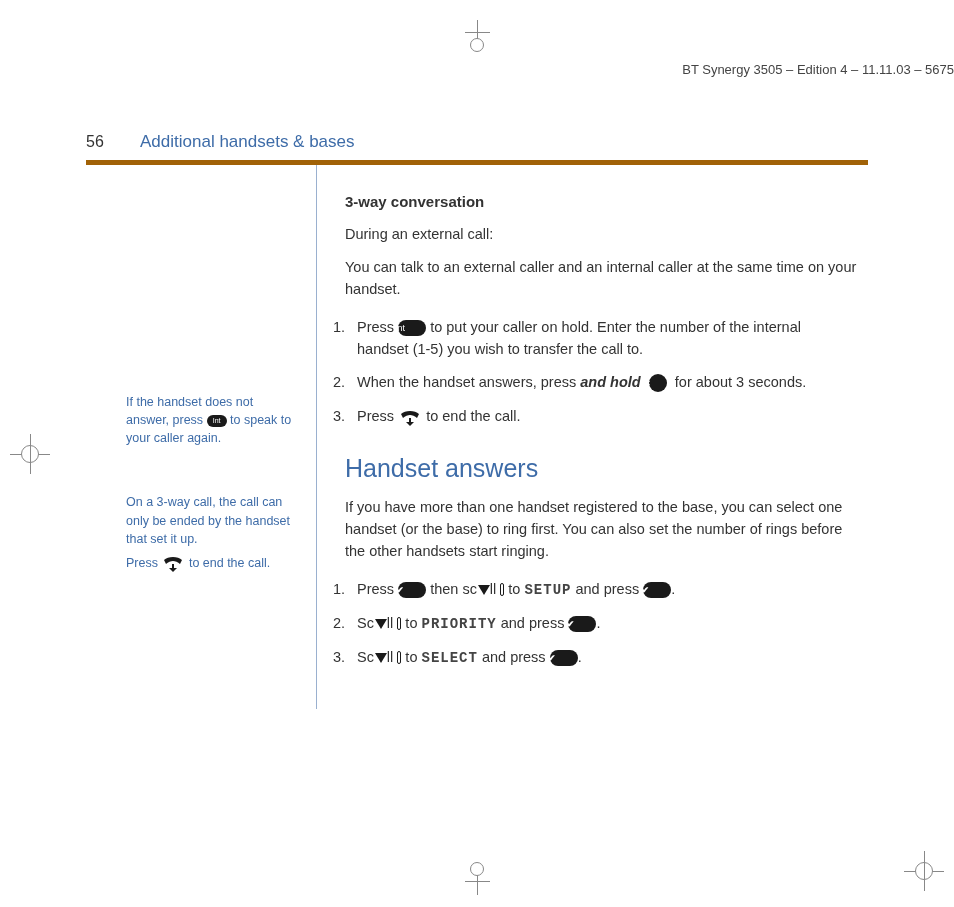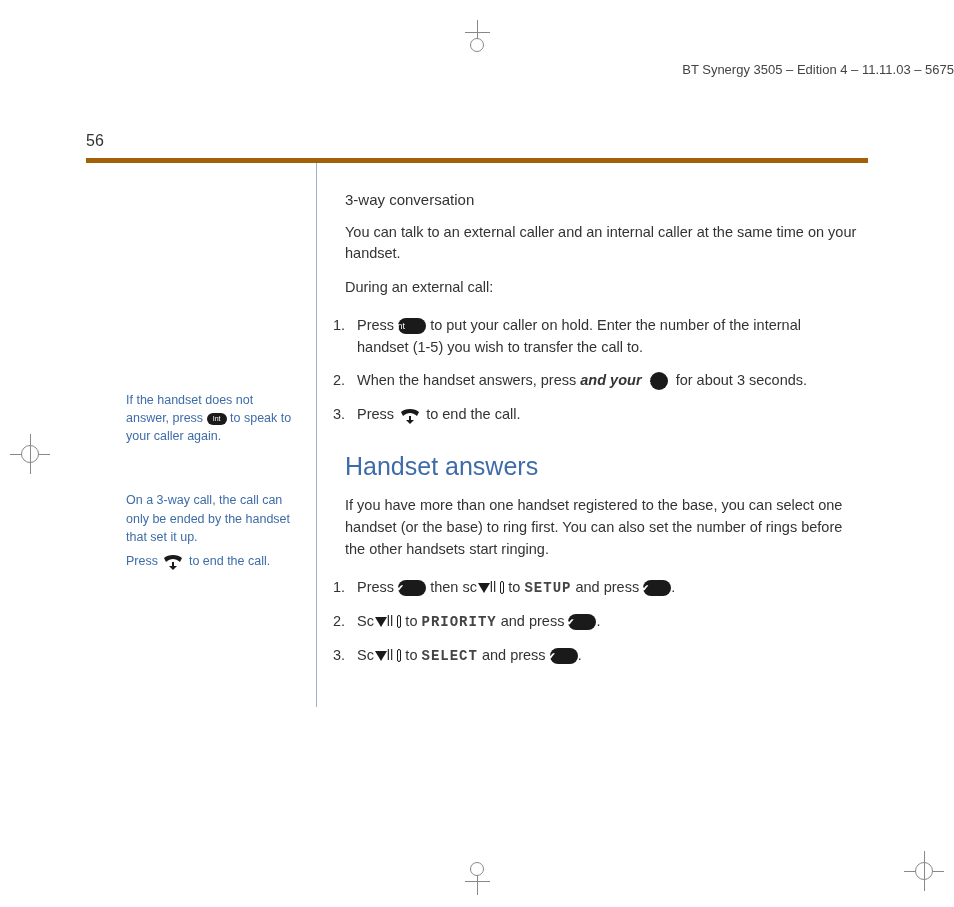--- a/index.html
+++ b/index.html
@@ -97,21 +97,21 @@
   }
   .sidebar .block { margin-top:0; }
   .main {
     flex:1;
     border-left:1px solid #9ab0cf;
     padding:20px 4px 24px 28px;
     font-size:14.5px;
     line-height:1.5;
     color:#333;
   }
-  .h3 { font-weight:400; font-size:15px; margin:6px 0 10px;}
+  .h3 { font-weight:700; font-size:15px; margin:6px 0 10px;}
   .h2 { font-weight:400; color:#3e6ca8; font-size:25px; margin:22px 0 10px;}
   .p  { margin:0 0 12px; }
   ol  { margin:16px; padding-left:0; list-style:none; counter-reset:step; }
   ol>li{
     counter-increment:step;
     margin:0 0 12px;
     padding-left:24px;
     text-indent:-24px;
   }
   ol>li::before{
@@ -182,49 +182,50 @@
   </div>
 <div class="reg-right">
     <span class="reg-c"></span>
   </div>
 
 <div class="page-header">BT Synergy 3505 – Edition 4 – 11.11.03 – 5675</div>
 
 <div class="page">
   <div class="running-head">
     <div class="pg-num">56</div>
+    <div class="section-title">Additional handsets &amp; bases</div>
   </div>
 
   <div class="columns">
     <aside class="sidebar">
       <div style="height:210px"></div>
       <div class="block">
         <span>If the handset does not answer, press </span><span class="oval-sm"><span>Int</span></span><span> to speak to your caller again.</span>
       </div>
       <div style="height:46px"></div>
       <div class="block">On a 3-way call, the call can only be ended by the handset that set it up.</div>
       <div class="block" style="margin-top:6px">
         <span>Press </span><span class="phone-end"><svg viewBox="0 0 24 18">
               <path d="M3 6 C7 2 17 2 21 6 L19 10 C17 8 14 7 12 7 C10 7 7 8 5 10 Z" fill="#1a1a1a"></path>
               <path d="M11 10 L11 14 L8 14 L12 18 L16 14 L13 14 L13 10 Z" fill="#1a1a1a"></path>
             </svg></span><span> to end the call.</span>
       </div>
     </aside>
 
     <main class="main">
       <div class="h3">3-way conversation</div>
+      <div class="p">During an external call:</div>
       <div class="p">You can talk to an external caller and an internal caller at the same time on your handset.</div>
-      <div class="p">During an external call:</div>
 
       <ol style="margin-left:-12px">
         <li>
           <span>Press </span><span class="oval"><span>Int</span></span><span> to put your caller on hold. Enter the number of the internal handset (1-5) you wish to transfer the call to.</span>
         </li>
         <li>
-          <span>When the handset answers, press </span><b class="emph">and your</b>&nbsp;&nbsp;<span class="circle-btn">✱</span>&nbsp;<span> for about 3 seconds.</span>
+          <span>When the handset answers, press </span><b class="emph">and hold</b>&nbsp;&nbsp;<span class="circle-btn">✱</span>&nbsp;<span> for about 3 seconds.</span>
         </li>
         <li>
           <span>Press </span><span class="phone-end"><svg viewBox="0 0 24 18">
                 <path d="M3 6 C7 2 17 2 21 6 L19 10 C17 8 14 7 12 7 C10 7 7 8 5 10 Z" fill="#1a1a1a"></path>
                 <path d="M11 10 L11 14 L8 14 L12 18 L16 14 L13 14 L13 10 Z" fill="#1a1a1a"></path>
               </svg></span><span> to end the call.</span>
         </li>
       </ol>
 
       <div class="h2">Handset answers</div>

